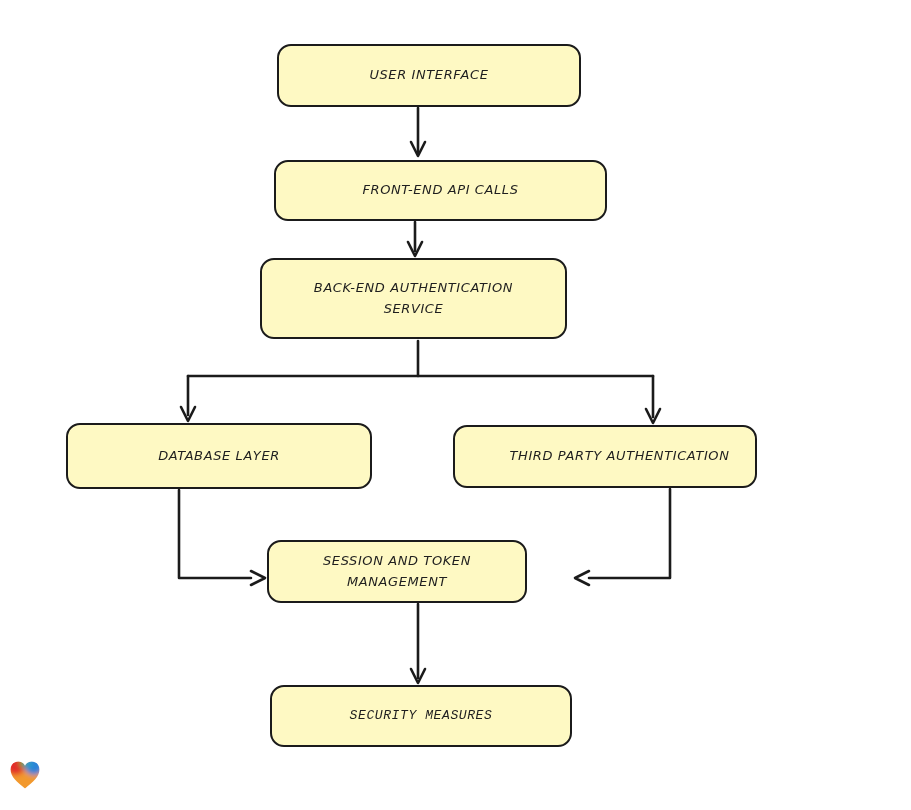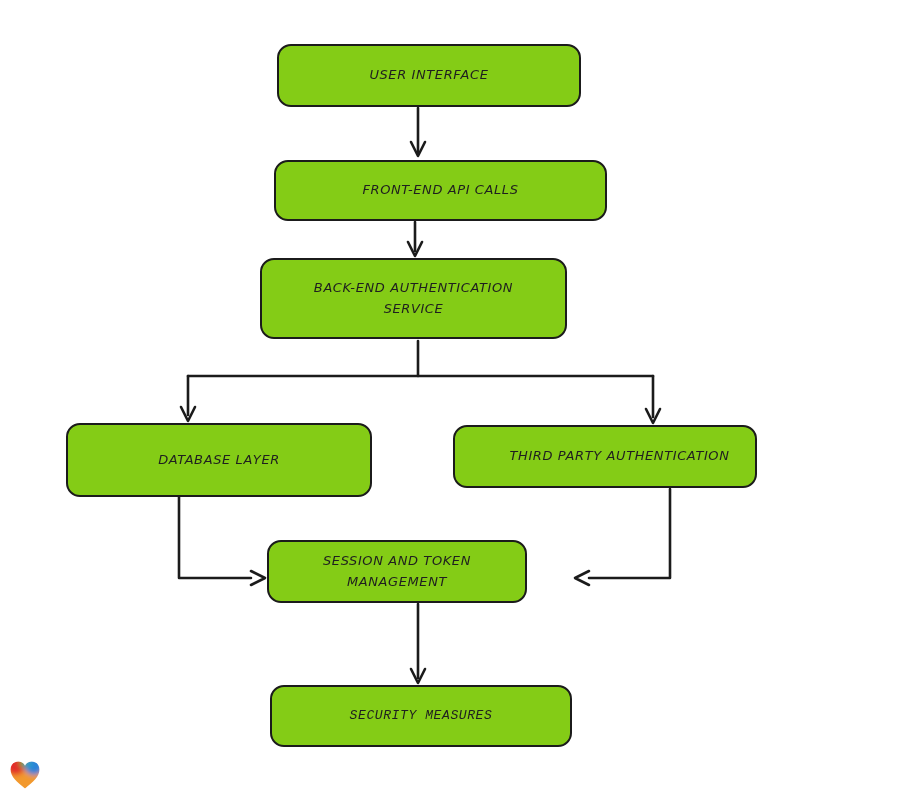--- a/index.html
+++ b/index.html
@@ -24,42 +24,42 @@
   .edges-overlay path, .edges-overlay polyline {
     fill: none;
     stroke: #1b1b1b;
     stroke-width: 2.6;
     stroke-linecap: round;
     stroke-linejoin: round;
   }
   .node {
     position: absolute;
     box-sizing: border-box;
-    background: #84cc16;
+    background: #fef9c3;
     border: 2.7px solid #1b1b1b;
     border-radius: 14px;
     display: flex;
     align-items: center;
     justify-content: center;
     text-align: center;
   }
   .node-label {
     font-size: 13px;
     font-style: italic;
     letter-spacing: 0.6px;
     color: #1f1f1f;
     line-height: 1.55;
     white-space: pre-line;
     padding: 2px 10px;
   }
   
   #node-user-interface            { left: 277px; top:  44px; width: 304px; height: 63px; }
   #node-front-end-api-calls       { left: 274px; top: 160px; width: 333px; height: 61px; }
   #node-back-end-auth-service     { left: 260px; top: 258px; width: 307px; height: 81px; }
-  #node-database-layer            { left:  66px; top: 423px; width: 306px; height: 74px; }
+  #node-database-layer            { left:  66px; top: 423px; width: 306px; height: 66px; }
   #node-third-party-auth          { left: 453px; top: 425px; width: 304px; height: 63px; padding-left: 29px; }
   #node-session-token-management  { left: 267px; top: 540px; width: 260px; height: 63px; }
   #node-security-measures         { left: 270px; top: 685px; width: 302px; height: 62px; font-family: Liberation Mono, monospace; }
 
   .brand-logo {
     position: absolute;
     left: 8px;
     top: 759px;
     width: 34px;
     height: 32px;

